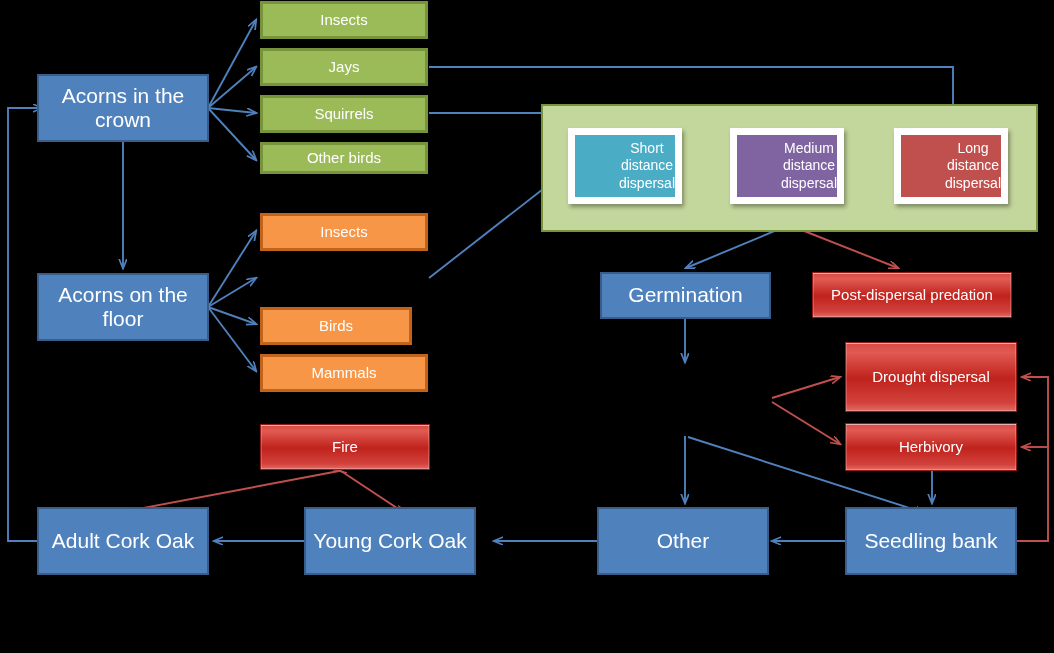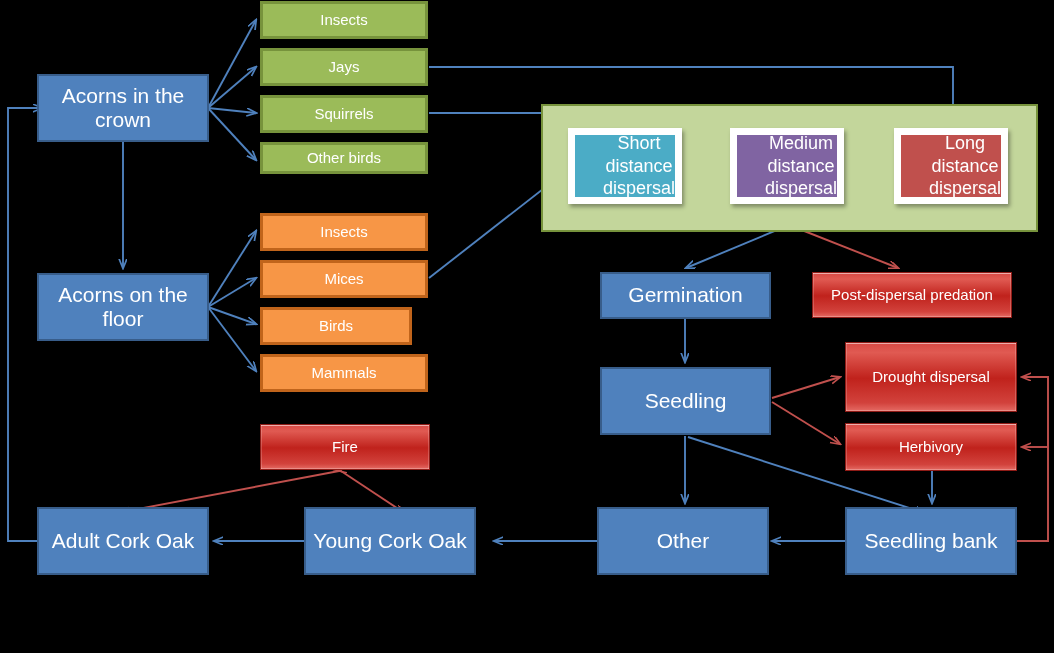--- a/index.html
+++ b/index.html
@@ -16,22 +16,22 @@
   
   .orange{background:#F79646;border:3px solid #C0641B;font-size:15px;}
   
   .red{font-size:15px;border:1px solid #8f1b16;border-radius:0;
        background:linear-gradient(to bottom,#d84a45 0%,#e05a52 14%,#c0221c 52%,#d2423c 88%,#e46a63 100%);
        box-shadow:inset 0 1px 0 rgba(255,255,255,.55), inset 0 -1px 0 rgba(255,255,255,.25),
                   inset 1px 0 0 rgba(255,255,255,.2), inset -1px 0 0 rgba(255,255,255,.2);}
 
   
   .panel{position:absolute;background:#C3D69B;border:2px solid #77933C;z-index:1;}
-  .disp{position:absolute;z-index:4;display:flex;align-items:center;justify-content:flex-start;
-        text-align:center;color:#fff;font-size:18px;line-height:1.25;
+  .disp{position:absolute;z-index:4;display:flex;align-items:center;justify-content:flex-end;
+        text-align:center;color:#fff;font-size:14px;line-height:1.25;
         border:7px solid #fff;box-sizing:border-box;
         box-shadow:2px 3px 4px rgba(0,0,0,.35);padding-left:28px;}
   .disp.cyan{background:#4BACC6;}
   .disp.purple{background:#8064A2;}
   .disp.redd{background:#C0504D;}
 </style>
 </head>
 <body>
 
 <div id="stage">
@@ -133,37 +133,35 @@
       <div>dispersal</div>
     </div>
   </div>
 
   <div class="node blue" style="left:37px;top:74px;width:172px;height:68px;">Acorns in the crown</div>
 
   <div class="node blue" style="left:37px;top:273px;width:172px;height:68px;">Acorns on the floor</div>
 
   <div class="node blue" style="left:600px;top:272px;width:171px;height:47px;">Germination</div>
 
-  <div class="node blue" style="left:600px;top:367px;width:171px;height:68px;">Seedling</div>
 
   <div class="node blue" style="left:597px;top:507px;width:172px;height:68px;">Other</div>
 
   <div class="node blue" style="left:845px;top:507px;width:172px;height:68px;">Seedling bank</div>
 
   <div class="node blue" style="left:37px;top:507px;width:172px;height:68px;">Adult Cork Oak</div>
 
   <div class="node blue" style="left:304px;top:507px;width:172px;height:68px;">Young Cork Oak</div>
 
   <div class="node green" style="left:260px;top:1px;width:168px;height:38px;">Insects</div>
   <div class="node green" style="left:260px;top:48px;width:168px;height:38px;">Jays</div>
   <div class="node green" style="left:260px;top:95px;width:168px;height:38px;">Squirrels</div>
   <div class="node green" style="left:260px;top:142px;width:168px;height:32px;">Other birds</div>
 
   <div class="node orange" style="left:260px;top:213px;width:168px;height:38px;">Insects</div>
-  <div class="node orange" style="left:260px;top:260px;width:168px;height:38px;">Mices</div>
   <div class="node orange" style="left:260px;top:307px;width:152px;height:38px;">Birds</div>
   <div class="node orange" style="left:260px;top:354px;width:168px;height:38px;">Mammals</div>
 
   <div class="node red" style="left:812px;top:272px;width:200px;height:46px;">Post-dispersal predation</div>
 
   <div class="node red" style="left:845px;top:342px;width:172px;height:70px;">Drought dispersal</div>
 
   <div class="node red" style="left:845px;top:423px;width:172px;height:48px;">Herbivory</div>
 
   <div class="node red" style="left:260px;top:424px;width:170px;height:46px;">Fire</div>

